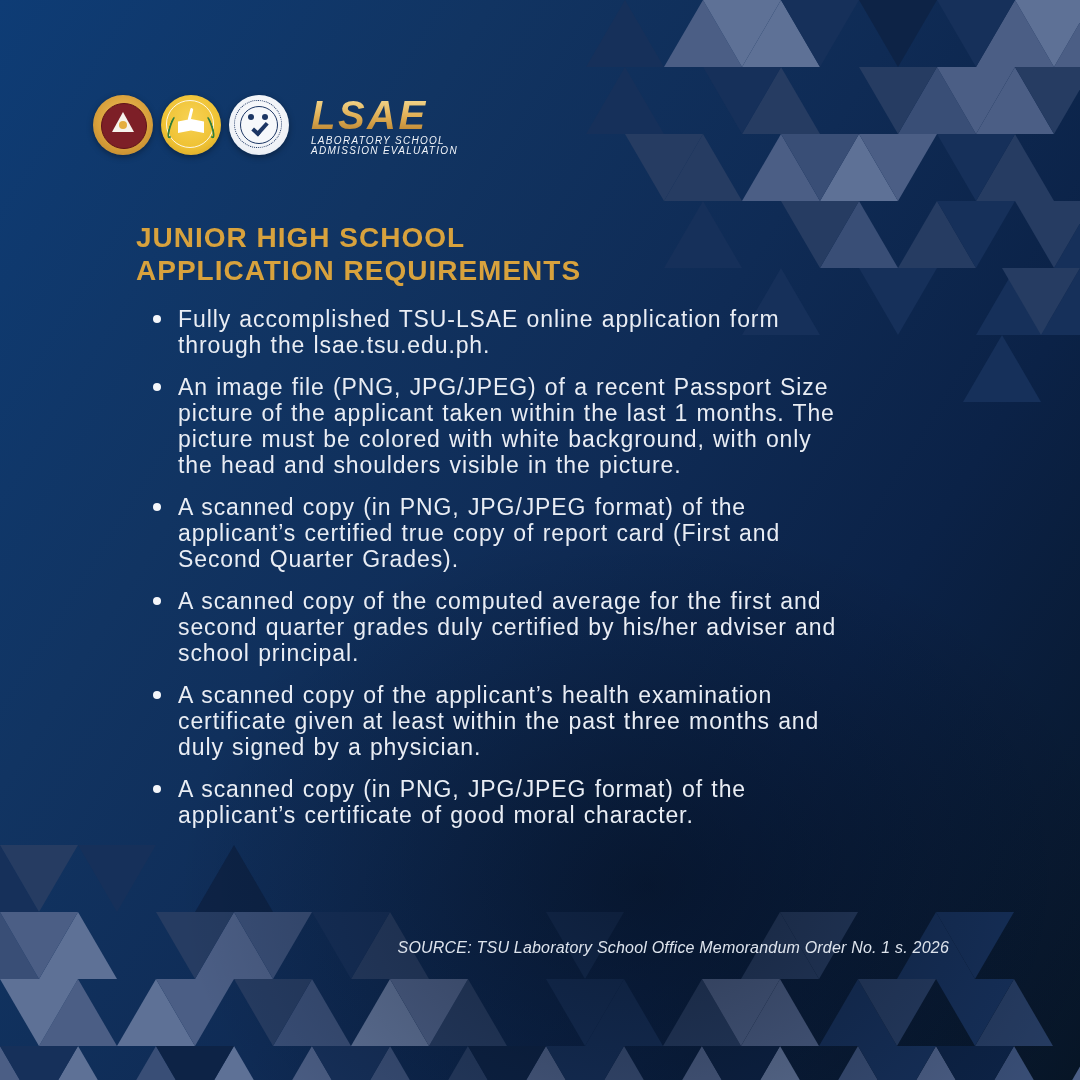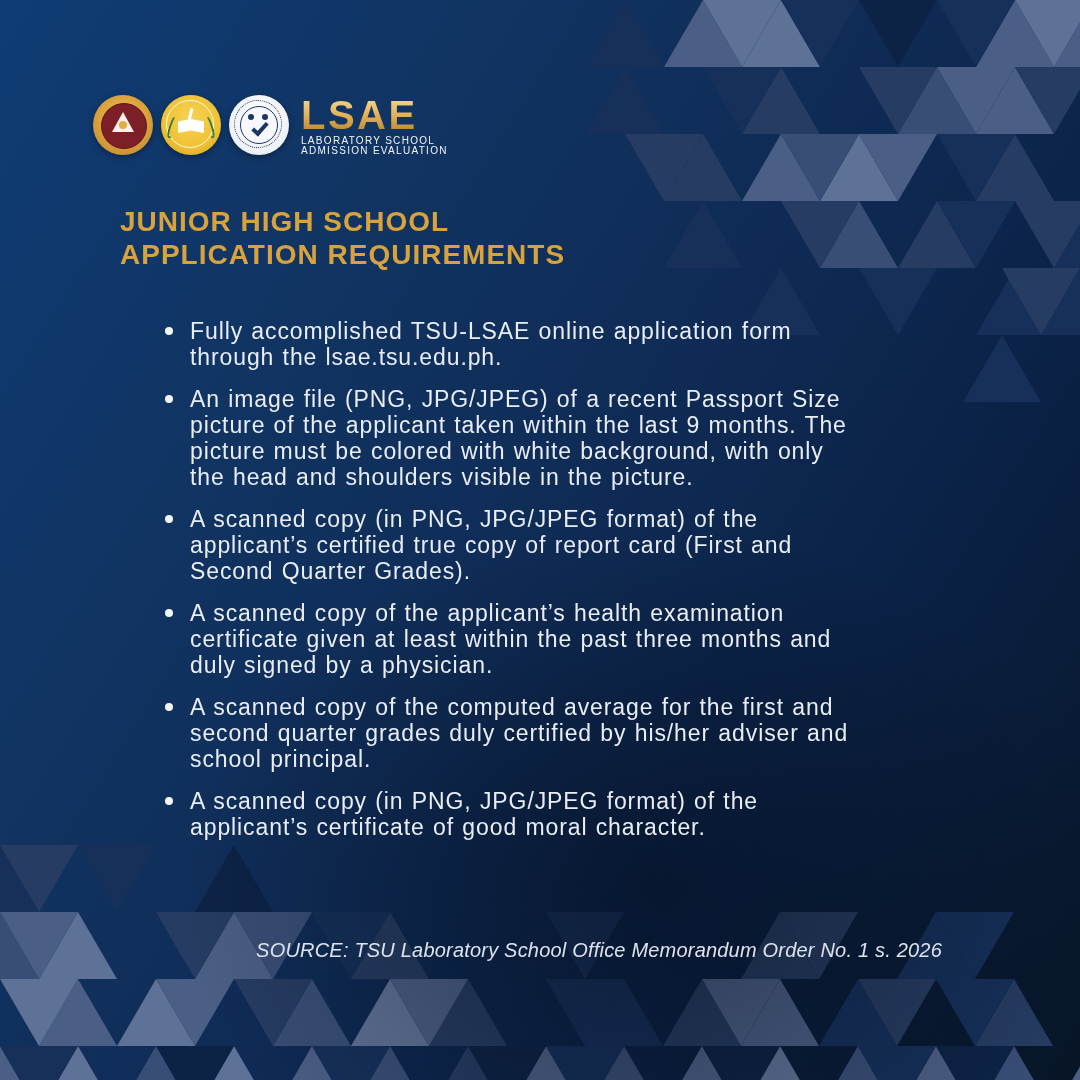--- a/index.html
+++ b/index.html
@@ -28,47 +28,47 @@
   .seal-coe .laurel-l,.seal-coe .laurel-r{position:absolute;top:20px;width:7px;height:24px;border:2px solid #2f7d3c;border-radius:50%;border-right-color:transparent;border-top-color:transparent;box-sizing:border-box;}
   .seal-coe .laurel-l{left:8px;transform:rotate(18deg);}
   .seal-coe .laurel-r{right:8px;transform:rotate(-18deg) scaleX(-1);}
   .seal-lab{background:radial-gradient(circle at 50% 42%,#ffffff 0%,#eef1f6 70%,#ccd4e0 100%);}
   .seal-lab .ring{position:absolute;left:5px;top:5px;width:48px;height:48px;border-radius:50%;border:1.5px dotted #1c3664;box-sizing:border-box;}
   .seal-lab .core{position:absolute;left:11px;top:11px;width:38px;height:38px;border-radius:50%;border:1.5px solid #1c3664;box-sizing:border-box;background:#f6f8fb;}
   .seal-lab .fig1,.seal-lab .fig2{position:absolute;top:19px;width:6px;height:6px;border-radius:50%;background:#1c3664;}
   .seal-lab .fig1{left:19px;} .seal-lab .fig2{left:33px;}
   .seal-lab .check{position:absolute;left:23px;top:28px;width:16px;height:9px;border-left:4px solid #1c3664;border-bottom:4px solid #1c3664;transform:rotate(-48deg);box-sizing:border-box;}
 
-  .lsae-block{margin-left:4px;padding-top:3px;}
+  .lsae-block{margin-left:14px;padding-top:3px;font-style:italic;}
   .lsae-word{
     font-size:40px;font-weight:800;letter-spacing:2.5px;line-height:34px;
     background:linear-gradient(180deg,#f4d88f 0%,#dfae54 55%,#bd8734 100%);
     -webkit-background-clip:text;background-clip:text;color:transparent;
   }
   .lsae-sub{margin-top:4px;font-size:10px;letter-spacing:1.3px;line-height:10px;color:#f2f5fa;white-space:pre-line;font-weight:400;}
 
   
   .page-title{
-    position:absolute;left:120px;top:205px;margin:0;
+    position:absolute;left:120px;top:205px;margin:16px;
     font-size:28px;font-weight:700;letter-spacing:1px;line-height:33px;
     color:#d8a23d;white-space:pre-line;
   }
 
   
-  .req-list{position:absolute;left:153px;top:306px;width:820px;margin:12px;padding:0;list-style:none;}
+  .req-list{position:absolute;left:153px;top:306px;width:820px;margin:0;padding:0;list-style:none;}
   .req-item{display:flex;align-items:flex-start;margin-bottom:16px;}
   .dot{flex:0 0 auto;width:8px;height:8px;border-radius:50%;background:#f4f6fa;margin:9px 17px 0 0;}
   .req-text{
     color:#e9edf4;font-size:23px;line-height:26px;font-weight:400;
     letter-spacing:0.9px;word-spacing:1px;white-space:pre-line;
   }
 
   .source-note{
-    position:absolute;right:138px;top:939px;
-    color:#dde3ec;font-size:20px;font-style:italic;letter-spacing:0.2px;font-weight:400;
+    position:absolute;right:131px;top:939px;
+    color:#dde3ec;font-size:16px;font-style:italic;letter-spacing:0.2px;font-weight:400;
   }
 </style>
 </head>
 <body>
 
 <div class="poster">
 
   <svg class="mosaic" id="mosaic" viewBox="0 0 1080 1080">
       <polygon points="586,67 625,0 664,67" fill="#16305a"></polygon>
       <polygon points="664,67 703,0 742,67" fill="#4b5e85"></polygon>
@@ -209,44 +209,44 @@
 
   <ul class="req-list">
     <li class="req-item">
       <span class="dot"></span>
       <span class="req-text">Fully accomplished TSU-LSAE online application form
 through the lsae.tsu.edu.ph.</span>
     </li>
     <li class="req-item">
       <span class="dot"></span>
       <span class="req-text">An image file (PNG, JPG/JPEG) of a recent Passport Size
-picture of the applicant taken within the last 9 months. The
+picture of the applicant taken within the last 1 months. The
 picture must be colored with white background, with only
 the head and shoulders visible in the picture.</span>
     </li>
     <li class="req-item">
       <span class="dot"></span>
       <span class="req-text">A scanned copy (in PNG, JPG/JPEG format) of the
 applicant’s certified true copy of report card (First and
 Second Quarter Grades).</span>
     </li>
     <li class="req-item">
       <span class="dot"></span>
+      <span class="req-text">A scanned copy of the computed average for the first and
+second quarter grades duly certified by his/her adviser and
+school principal.</span>
+    </li>
+    <li class="req-item">
+      <span class="dot"></span>
       <span class="req-text">A scanned copy of the applicant’s health examination
 certificate given at least within the past three months and
 duly signed by a physician.</span>
     </li>
     <li class="req-item">
       <span class="dot"></span>
-      <span class="req-text">A scanned copy of the computed average for the first and
-second quarter grades duly certified by his/her adviser and
-school principal.</span>
-    </li>
-    <li class="req-item">
-      <span class="dot"></span>
       <span class="req-text">A scanned copy (in PNG, JPG/JPEG format) of the
 applicant’s certificate of good moral character.</span>
     </li>
   </ul>
 
   <div class="source-note">SOURCE: TSU Laboratory School Office Memorandum Order No. 1 s. 2026</div>
 
 </div>
 
 </body></html>

